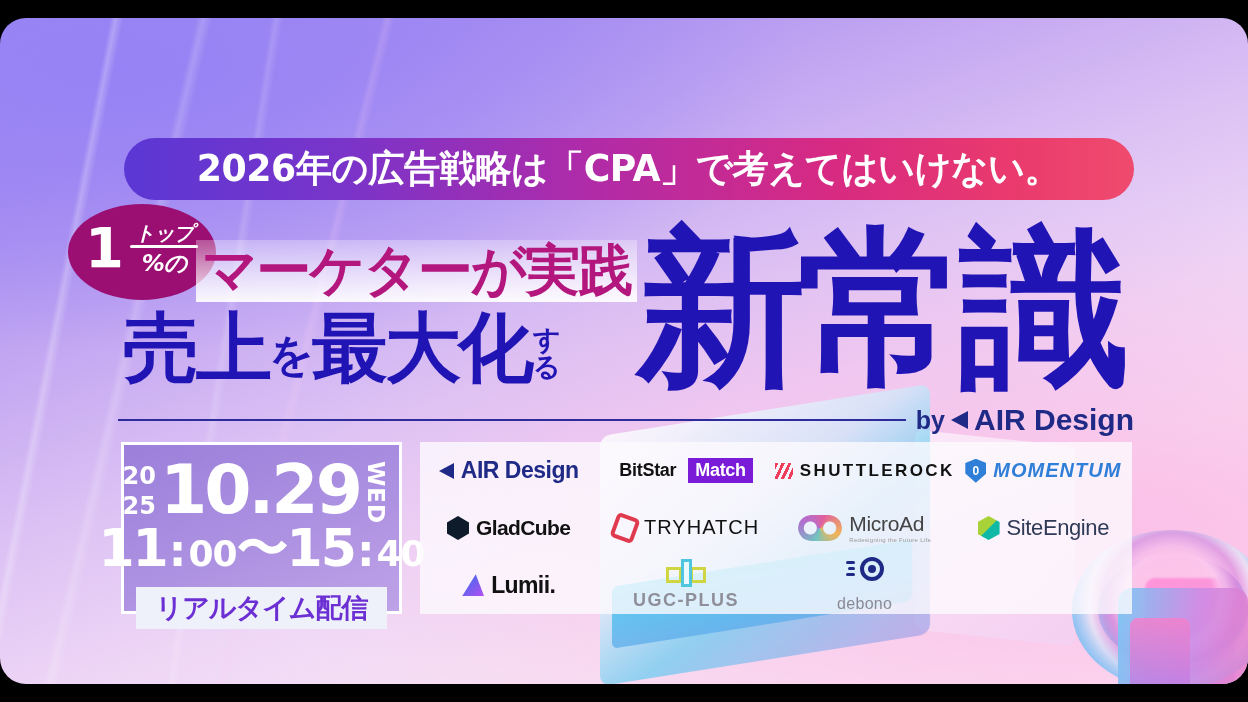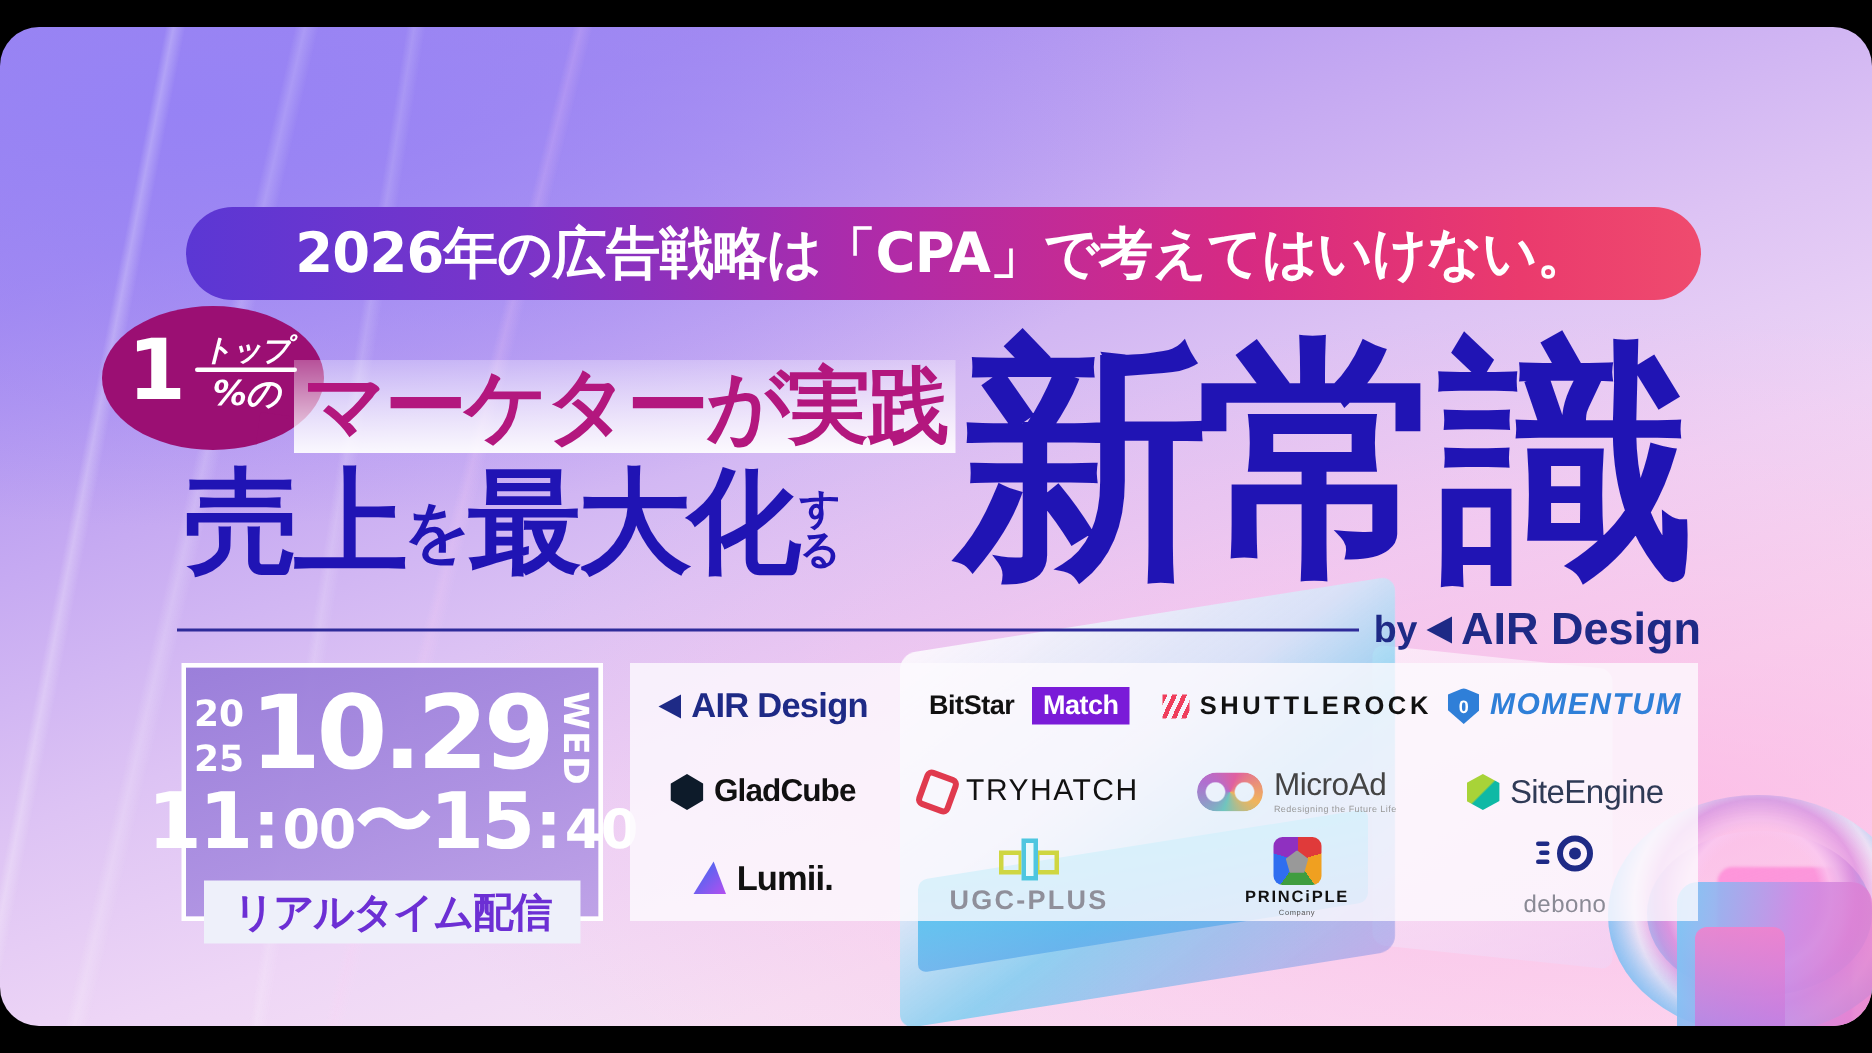--- a/index.html
+++ b/index.html
@@ -104,21 +104,21 @@
   .byline .txt{display:flex;align-items:center;gap:6px;color:#1e2a86;
         font-size:30px;font-weight:700;white-space:nowrap;}
   .byline .by{font-size:25px;font-weight:700;}
   .tri{width:0;height:0;border-top:9px solid transparent;border-bottom:9px solid transparent;
        border-right:17px solid #1e2a86;}
 
   
   .datebox{position:absolute;left:121px;top:424px;width:281px;height:172px;
         background:linear-gradient(160deg,rgba(150,122,216,.92),rgba(168,140,224,.92) 55%,rgba(186,158,230,.92));
         border:3px solid #fff;box-sizing:border-box;padding:10px 12px;}
-  .drow{display:flex;align-items:flex-start;justify-content:center;gap:4px;height:70px;}
+  .drow{display:flex;align-items:flex-start;justify-content:flex-end;gap:4px;height:70px;}
   .dyear{display:flex;flex-direction:column;color:#fff;font-weight:700;font-size:24px;
         line-height:30px;padding-top:6px;font-family:"DejaVu Sans",sans-serif;}
   .dmd{color:#fff;font-weight:700;font-size:68px;line-height:70px;letter-spacing:-3px;
         font-family:"DejaVu Sans",sans-serif;}
   .dwed{color:#fff;font-weight:700;font-size:23px;letter-spacing:1px;
         writing-mode:vertical-rl;line-height:23px;margin-top:6px;
         font-family:"DejaVu Sans",sans-serif;}
   .dtime{display:flex;align-items:baseline;justify-content:center;color:#fff;
         font-weight:700;font-family:"DejaVu Sans",sans-serif;margin-top:-4px;}
   .dtime .h{font-size:52px;line-height:54px;letter-spacing:-2px;}
@@ -348,27 +348,20 @@
 
       <div class="lg l-ugc">
         <span class="mk">
           <b class="k1"></b>
             <b class="k2"></b>
             <b class="k3"></b>
         </span>
         <span class="name">UGC-PLUS</span>
       </div>
 
-      <div class="lg l-prin">
-        <span class="mk">
-            <i></i>
-          </span>
-        <span class="name">PRINCiPLE</span>
-        <span class="sub">Company</span>
-      </div>
 
       <div class="lg l-deb">
         <span class="mk">
           <span class="d1"></span>
             <span class="d2"></span>
             <span class="d3"></span>
             <span class="c"></span>
         </span>
         <span class="name">debono</span>
       </div>

